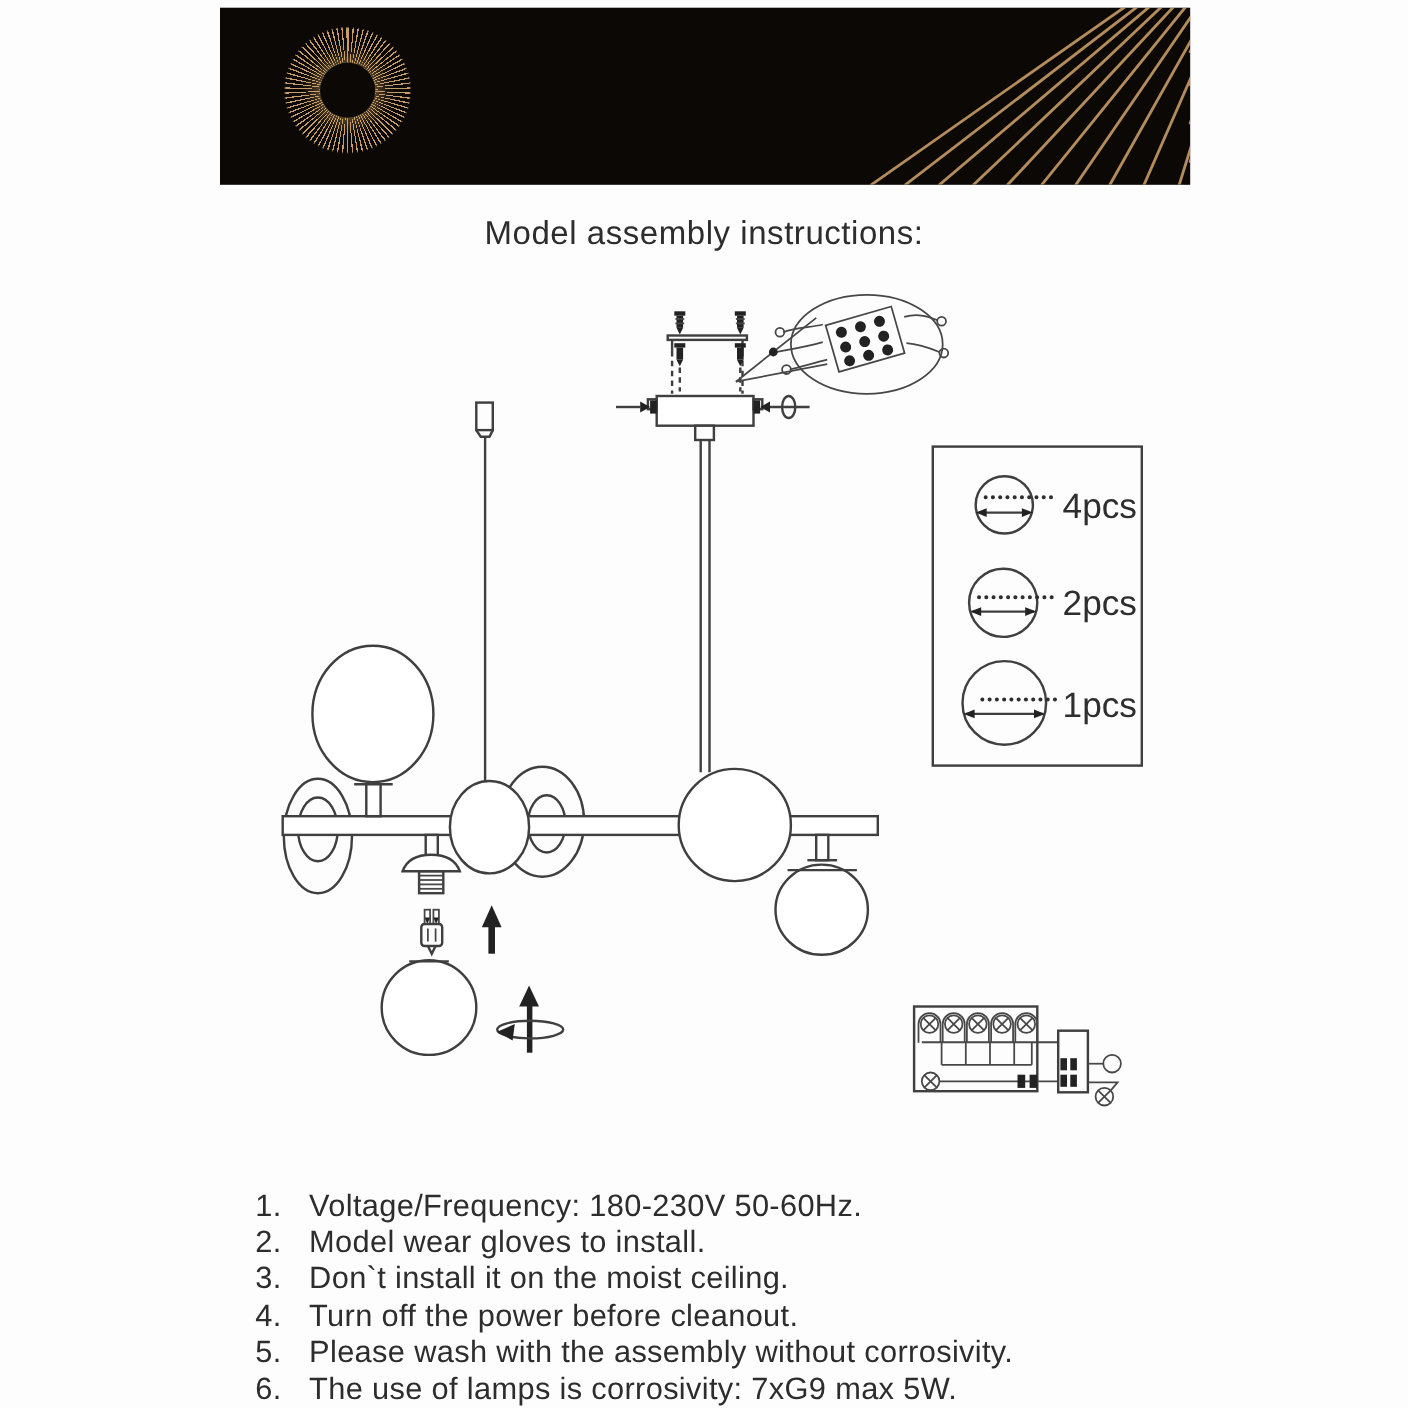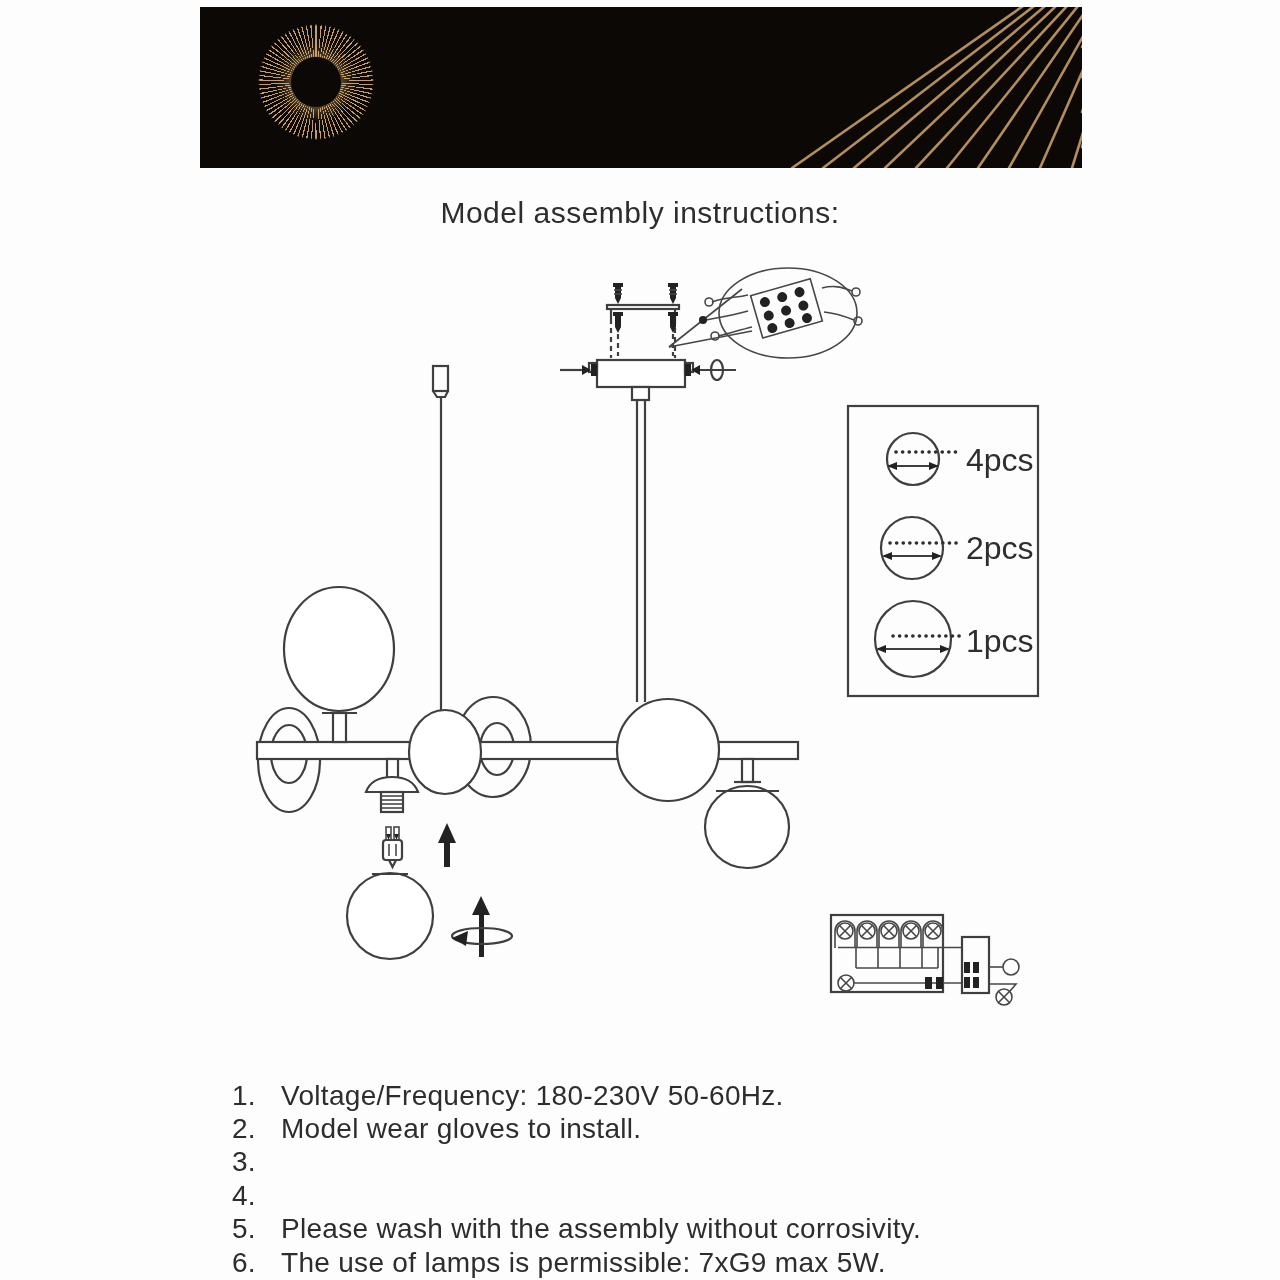--- a/index.html
+++ b/index.html
@@ -344,27 +344,29 @@
     <div class="inst-row">
       <span class="inst-num">1.</span>
       <span class="inst-text">Voltage/Frequency: 180-230V 50-60Hz.</span>
     </div>
     <div class="inst-row">
       <span class="inst-num">2.</span>
       <span class="inst-text">Model wear gloves to install.</span>
     </div>
     <div class="inst-row">
       <span class="inst-num">3.</span>
+      <span class="inst-text">Don`t install it on the moist ceiling.</span>
     </div>
     <div class="inst-row">
       <span class="inst-num">4.</span>
+      <span class="inst-text">Turn off the power before cleanout.</span>
     </div>
     <div class="inst-row">
       <span class="inst-num">5.</span>
       <span class="inst-text">Please wash with the assembly without corrosivity.</span>
     </div>
     <div class="inst-row">
       <span class="inst-num">6.</span>
-      <span class="inst-text">The use of lamps is permissible: 7xG9 max 5W.</span>
+      <span class="inst-text">The use of lamps is corrosivity: 7xG9 max 5W.</span>
     </div>
   </div>
 
 </div>
 
 </body></html>

